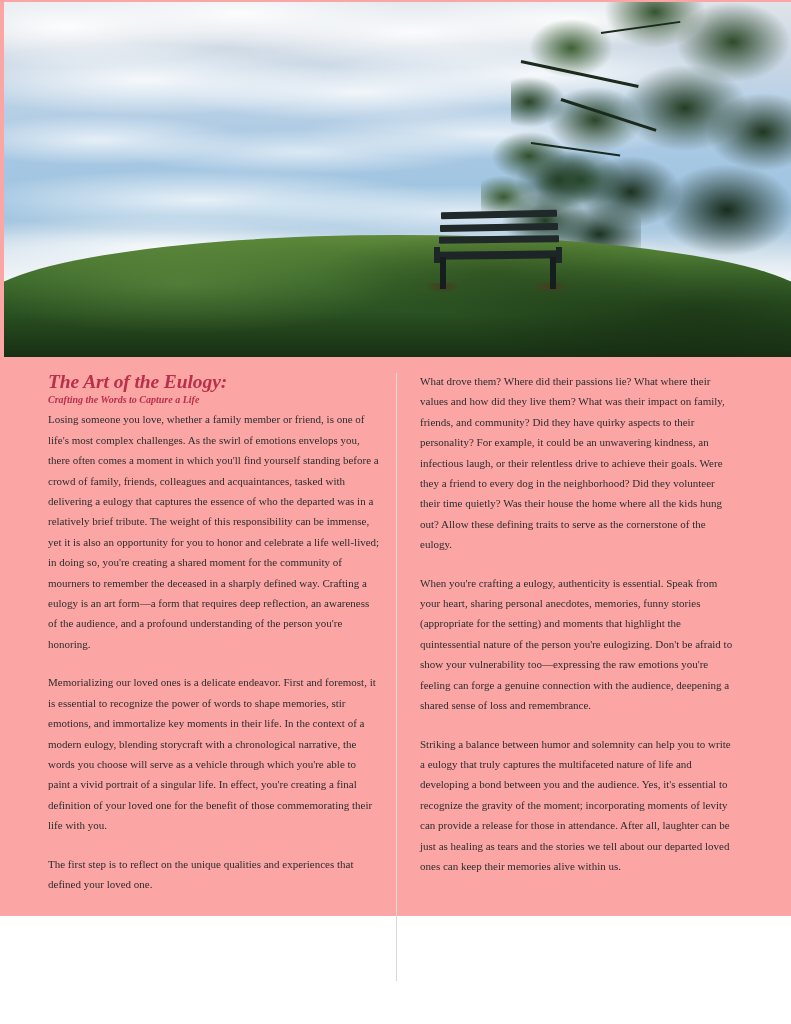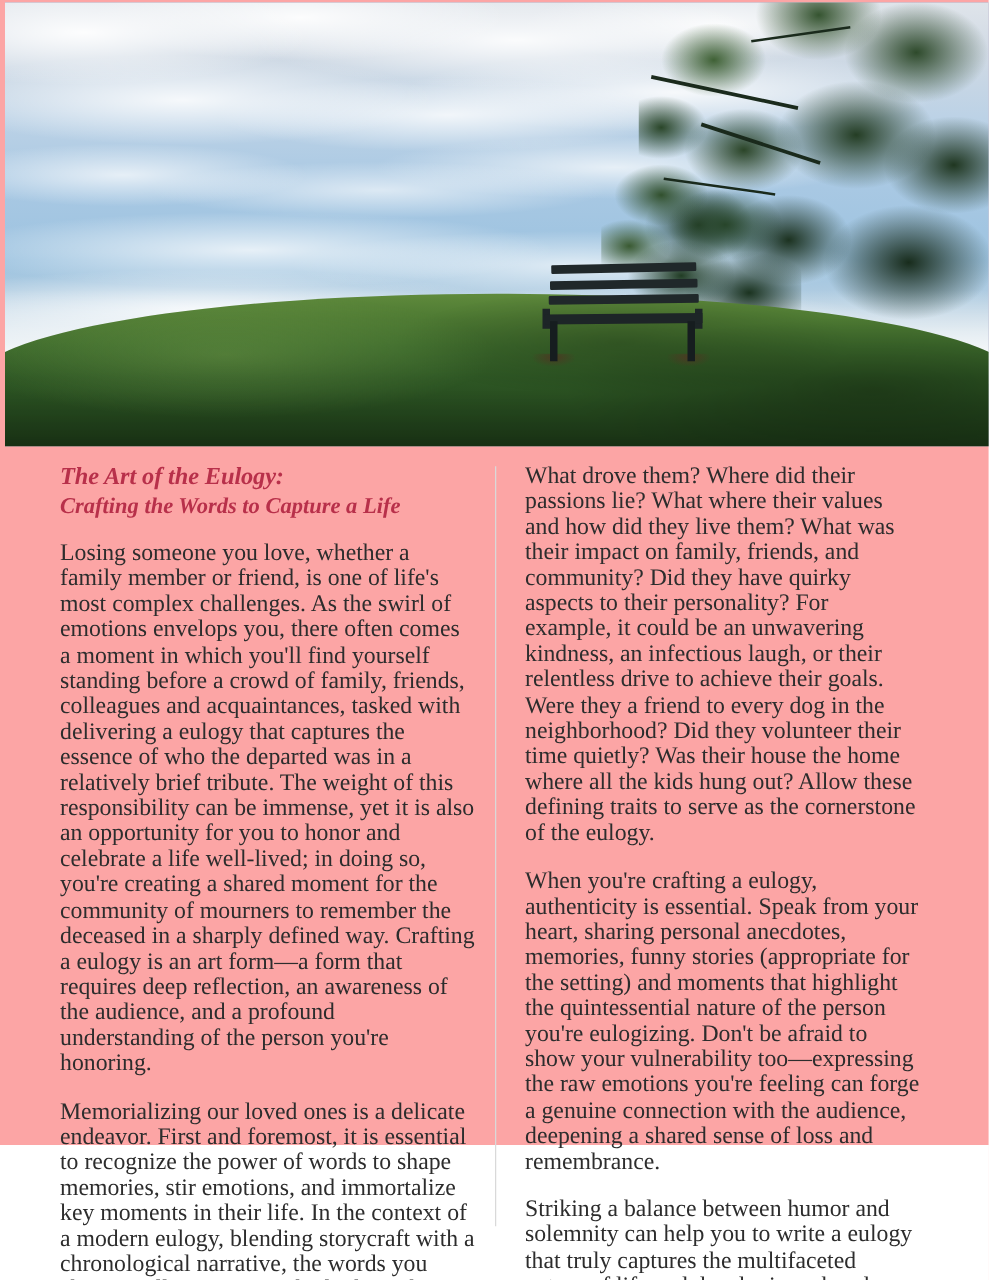--- a/index.html
+++ b/index.html
@@ -241,30 +241,30 @@
   .title {
     font-size: 19.5px;
     font-weight: bold;
     font-style: italic;
     color: #b8304a;
     letter-spacing: -0.1px;
     margin: 0 0 1px 0;
     line-height: 1.15;
   }
   .subtitle {
-    font-size: 18px;
+    font-size: 10px;
     font-weight: bold;
     font-style: italic;
     color: #b8304a;
-    margin: 0 0 17px 0;
+    margin: 0 0 3px 0;
     line-height: 1.2;
   }
 
   p.body {
-    font-size: 19px;
+    font-size: 11px;
     line-height: 20.4px;
     color: #2d2d2d;
     margin: 0 0 18px 0;
     text-align: left;
   }
   p.body:last-child { margin-bottom: 10px; }
 </style>
 </head>
 <body>
 

